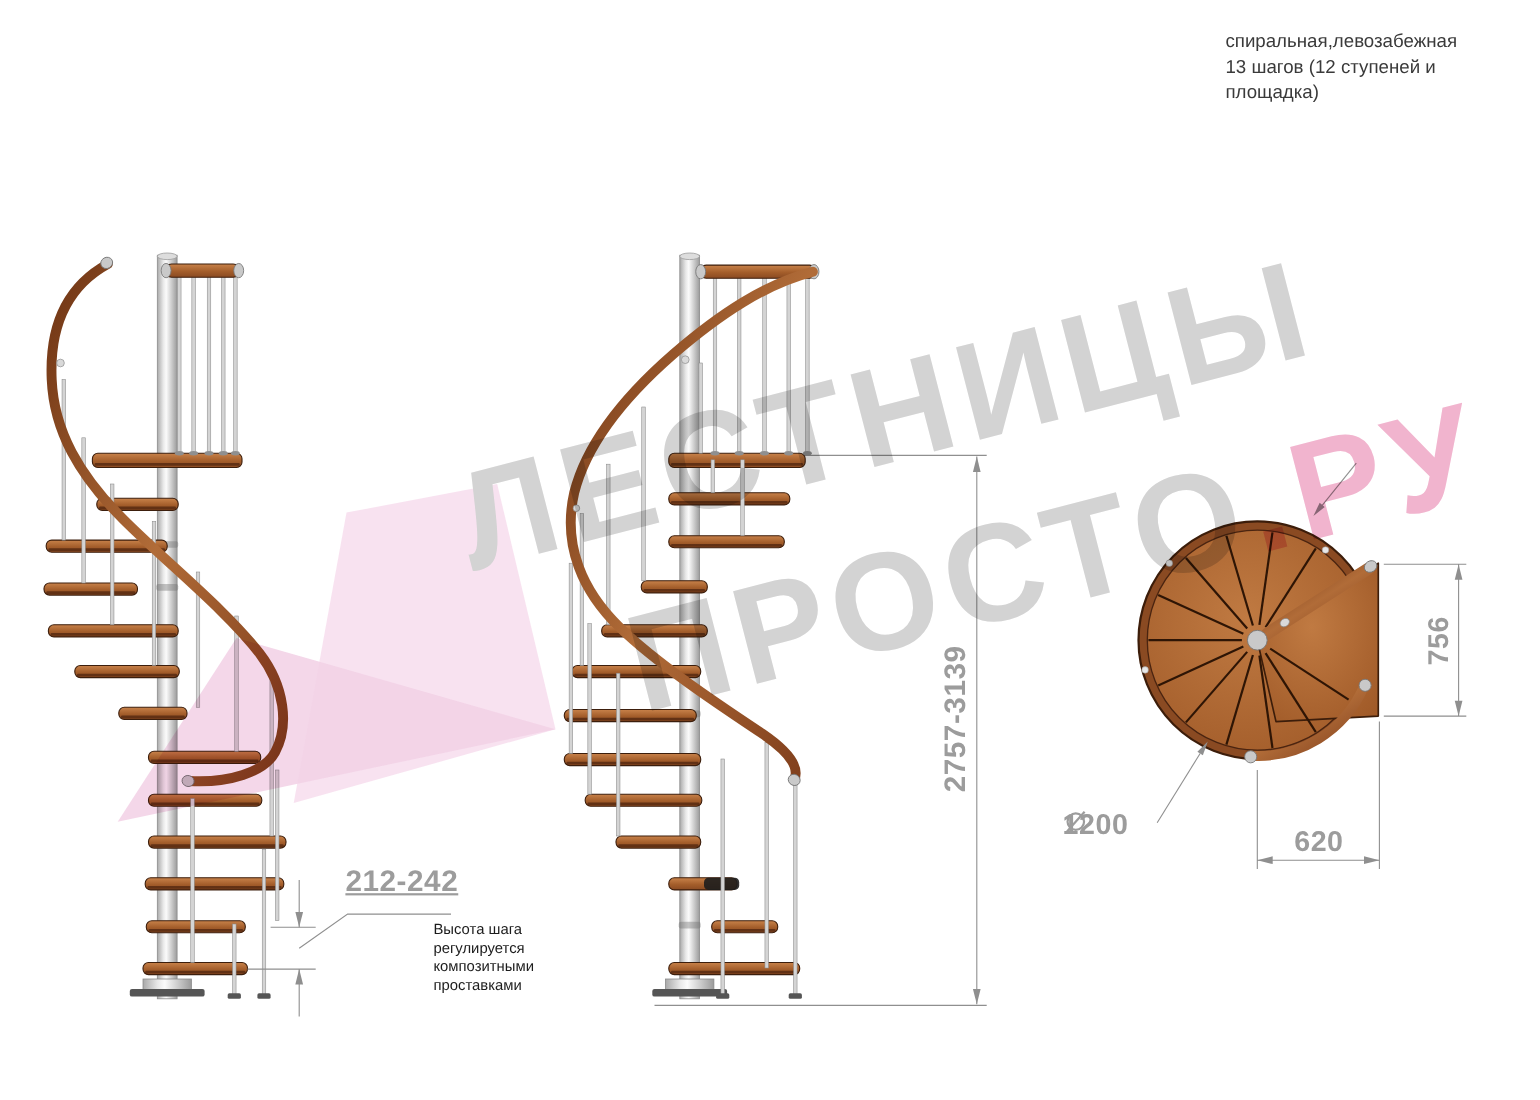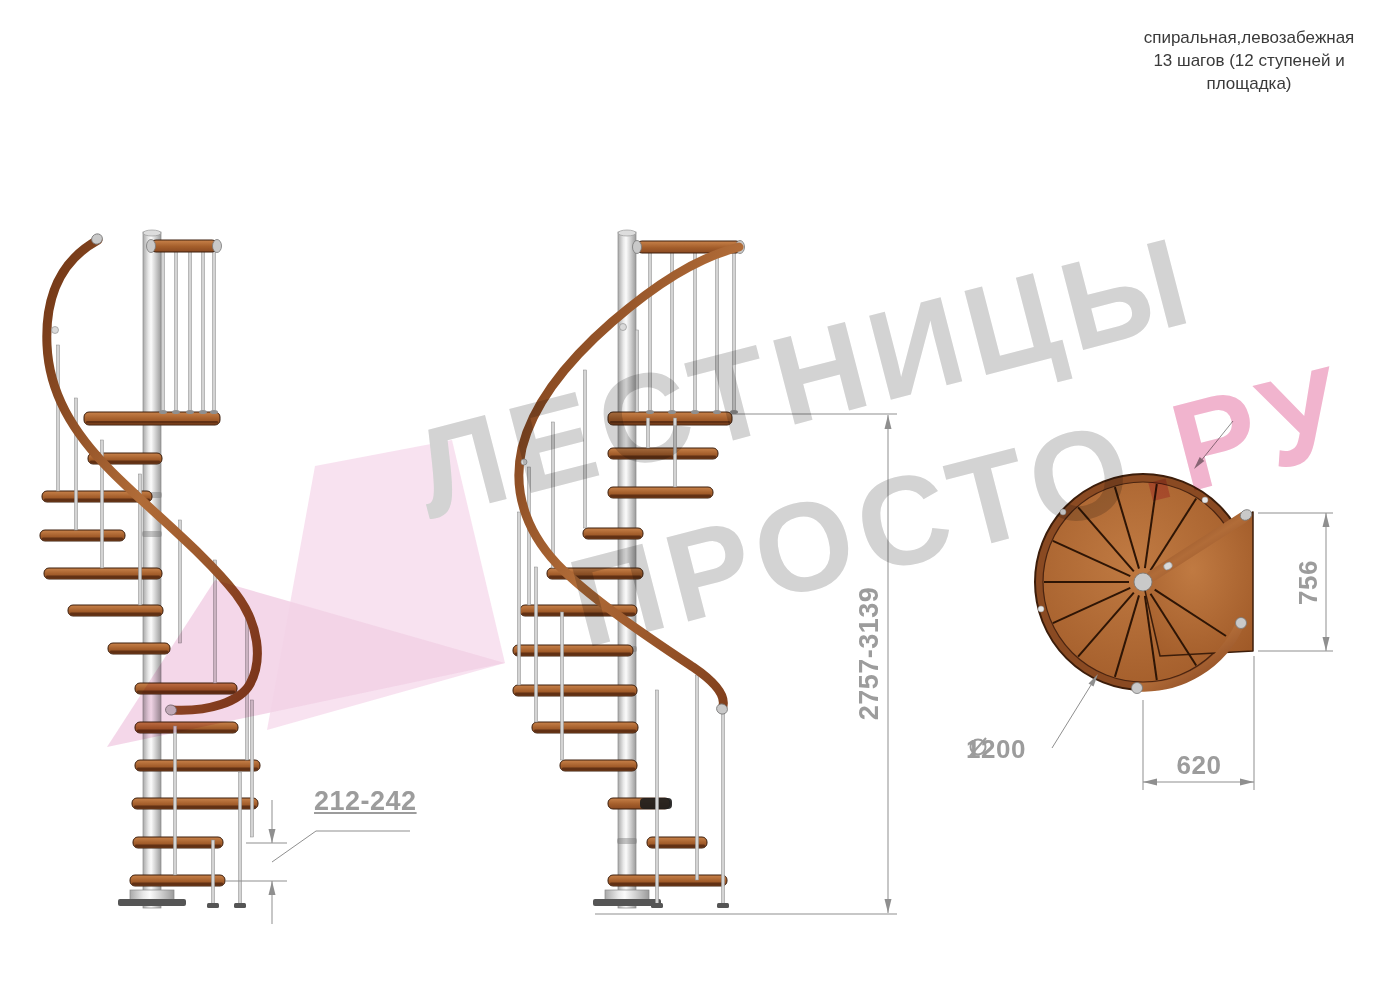--- a/index.html
+++ b/index.html
@@ -2,21 +2,21 @@
 <html style="--dim: #9c9c9c; --dimline: #8f8f8f; --text: #3a3a3a; --note: #1c1c1c; --wood: #b06a35; --wood-dark: #7e3d1b; --rail-brown: #8a4520; --metal: #d4d4d4; --wmgray: #d3d3d3; --wmpink: #f1b4ce; --arrowpink1: #f7dfee; --arrowpink2: #f3d3e7;"><head>
 <meta charset="utf-8">
 <style>
   html,body{margin:0;padding:0;background:#fff;}
   #stage{position:relative;width:1400px;height:1000px;background:#fff;overflow:hidden;
          font-family:"Liberation Sans",sans-serif;}
   #stage svg{position:absolute;left:0;top:0;}
   .lbl{position:absolute;font-family:"Liberation Sans",sans-serif;}
   .dim{color:var(--dim,#9c9c9c);font-weight:bold;font-size:27px;letter-spacing:.5px;white-space:nowrap;}
   .rot{transform:rotate(-90deg);text-align:center;}
-  #title{right:16px;top:26px;width:270px;text-align:center;font-size:17px;line-height:23px;
+  #title{right:16px;top:26px;width:270px;text-align:left;font-size:17px;line-height:23px;
          color:var(--text,#3a3a3a);white-space:pre-line;}
   #note{left:394px;top:836px;font-size:13.5px;line-height:17px;color:var(--note,#1c1c1c);white-space:pre-line;}
   #dia{left:966px;top:734px;display:flex;align-items:flex-start;gap:5px;}
   
   .dl{stroke:var(--dimline,#8f8f8f);stroke-width:1;fill:none;}
   .ah{fill:var(--dimline,#8f8f8f);stroke:none;}
   .step{fill:url(#wood);stroke:#3c1e0c;stroke-width:1;}
   .stepshade{fill:#50250f;opacity:.75;}
   .rod{fill:#d4d4d4;stroke:#8a8a8a;stroke-width:.5;}
   .pole{fill:url(#pole);stroke:#8a8a8a;stroke-width:.7;}
@@ -360,20 +360,24 @@
   <g>
     <path class="dl" d="M1233,421 L1200,462"></path>
     <polygon class="ah" points="1194,469 1204.3,460.9 1199.7,457.1"></polygon>
   </g>
 </svg>
 
 <div class="lbl" id="title">спиральная,левозабежная
 13 шагов (12 ступеней и
 площадка)</div>
 <div class="lbl dim" style="left:314px;top:786px;text-decoration:underline;">212-242</div>
+<div class="lbl" id="note">Высота шага
+регулируется
+композитными
+проставками</div>
 <div class="lbl dim rot" style="left:789px;top:638px;width:160px;">2757-3139</div>
 <div class="lbl dim rot" style="left:1273px;top:567px;width:70px;font-size:26px;">756</div>
 <div class="lbl dim" style="left:1153px;top:750px;width:92px;text-align:center;font-size:26px;">620</div>
 <div class="lbl dim" id="dia">
   <svg width="24" height="24" viewBox="0 0 24 24">
     <circle cx="12" cy="13" r="7.5" fill="none" stroke="#9c9c9c" stroke-width="2"></circle>
     <line x1="4" y1="22" x2="20" y2="4" stroke="#9c9c9c" stroke-width="2"></line>
   </svg>
   <span style="font-size:26px;">1200</span>
 </div>

